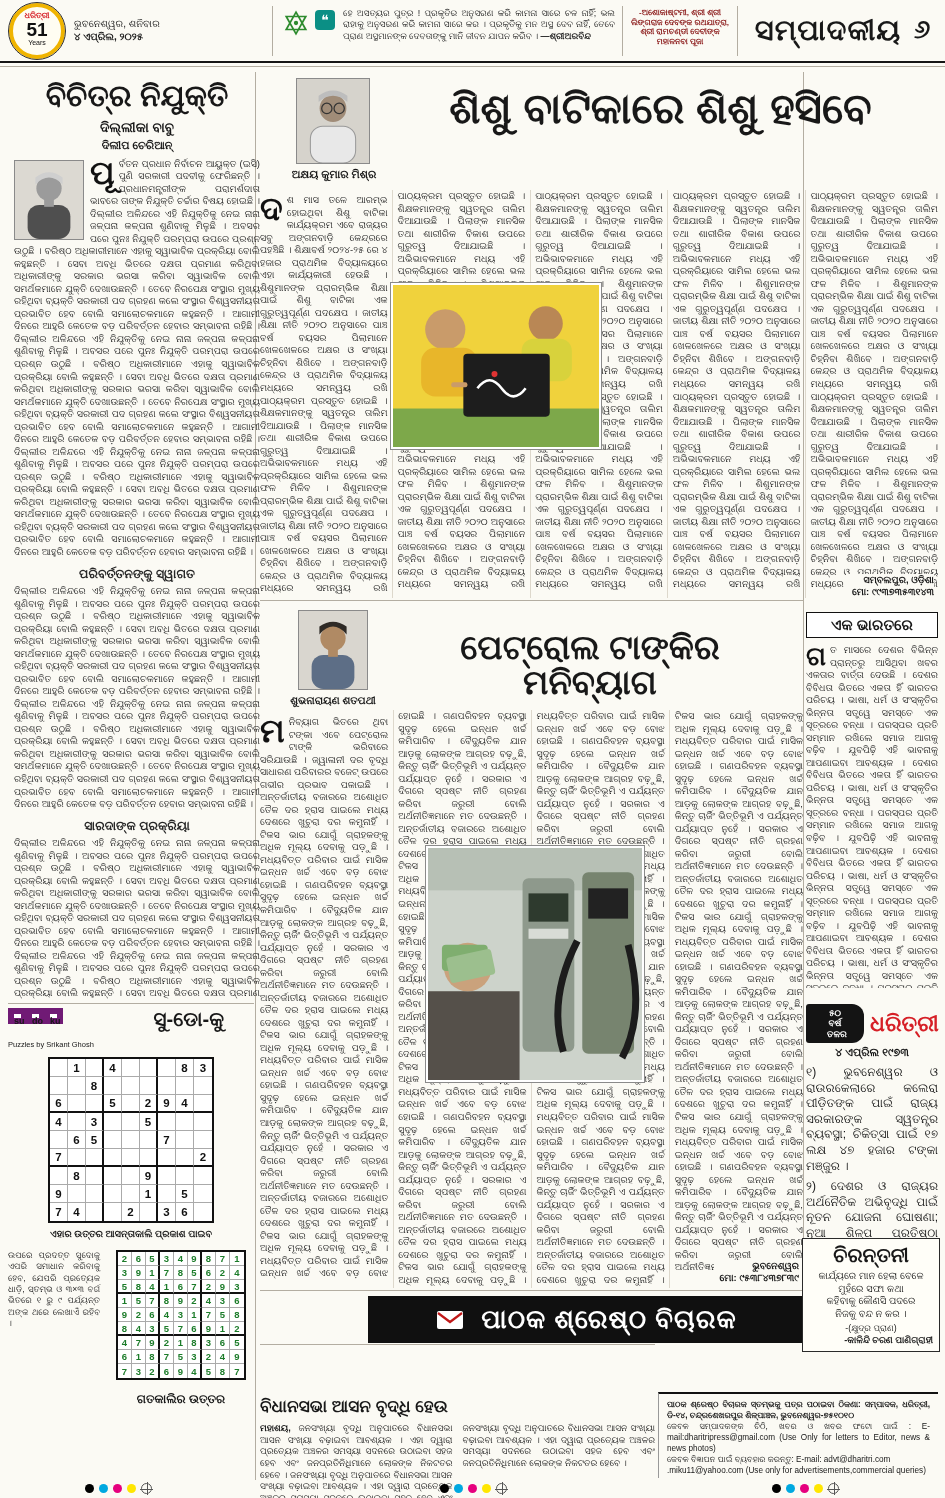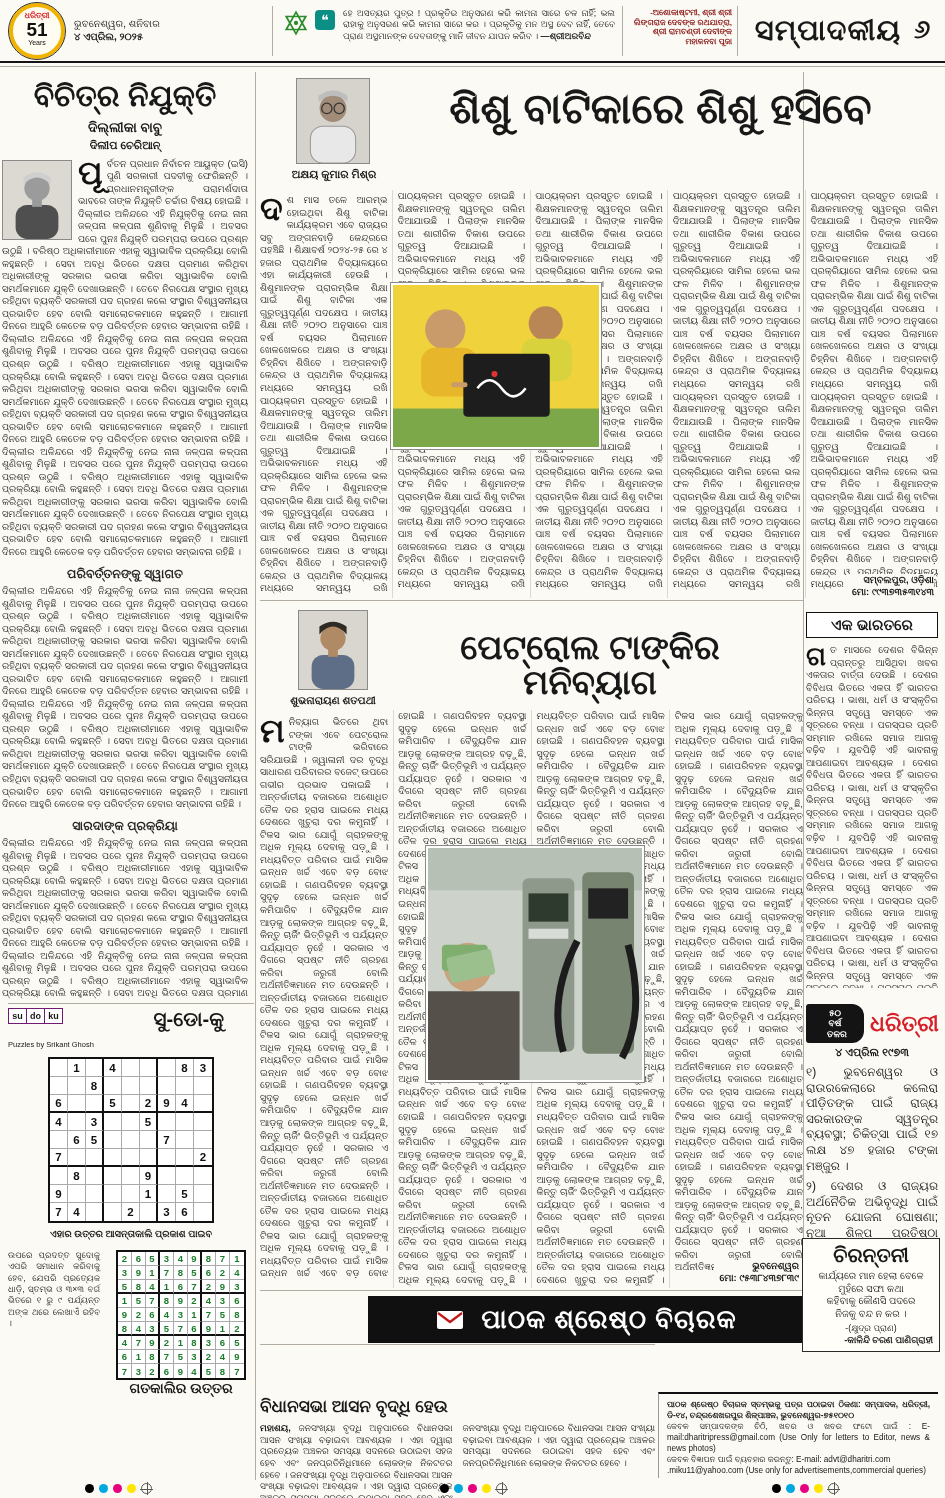--- a/index.html
+++ b/index.html
@@ -21,35 +21,35 @@
   .masthead{border-bottom:2px solid #151515}
   .logo-circle{width:56px;height:56px;border-radius:50%;border:4px solid #f0b400;outline:1px solid #333;
                background:#fffdf2;text-align:center;position:relative}
   .logo-brand{font-size:8px;font-weight:bold;color:#d61f26;padding-top:4px}
   .logo-51{font-size:19px;font-weight:bold;color:#111;line-height:18px}
   .logo-years{font-size:7px;color:#111}
   .dateline{font-size:10px;line-height:1.25}
   .quote-ico{width:20px;height:20px;background:#0b8f85;color:#fff;border-radius:4px;
              font-size:14px;line-height:20px;text-align:center}
   .quote-text{font-size:8.8px;line-height:1.3;text-align:justify;color:#222}
-  .events{font-size:8px;line-height:1.2;font-weight:bold;color:#8b1a1a;text-align:right}
+  .events{font-size:8px;line-height:1.2;font-weight:bold;color:#8b1a1a;text-align:center}
   .section-title{font-size:29px;font-weight:bold;letter-spacing:1px}
   .page-num{font-size:26px;font-weight:bold}
 
   
   .hl-left{font-size:30px;font-weight:bold;text-align:center;line-height:1.05}
   .hl-main{font-size:42px;font-weight:bold;text-align:center;line-height:1.02}
   .hl-petrol{font-size:34px;font-weight:bold;text-align:center;line-height:1.02}
   .byline{font-weight:bold;text-align:center}
   .photo{border:1px solid #8a8a8a;background:#fff;display:block}
   .overlay-img{border:1px solid #8a8a8a;background:#fff;padding:2px}
 
   
   .sdk-logo{display:flex}
-  .sdk-logo .lbox{width:19px;height:16px;border:1px solid #701a75;font-size:9px;font-weight:bold;
+  .sdk-logo .lbox{width:19px;height:16px;border:6px solid #701a75;font-size:9px;font-weight:bold;
                   text-align:center;line-height:15px;margin-right:-1px;background:#fff}
   .sdk-title{font-size:20px;font-weight:bold}
   .sdk-credit{font-size:7.5px;margin-top:16px}
   .sgrid{display:grid;border:2px solid #111;background:#fff;width:max-content}
   .sgrid .cell{display:flex;align-items:center;justify-content:center;
                border-right:1px solid #aaa;border-bottom:1px solid #aaa;font-weight:bold}
   .sgrid .cell:nth-child(9n){border-right:none}
   .sgrid .cell:nth-child(n+73){border-bottom:none}
   .sgrid .cell:nth-child(9n+3),.sgrid .cell:nth-child(9n+6){border-right:2px solid #111}
   .sgrid .cell:nth-child(n+19):nth-child(-n+27),
@@ -122,21 +122,21 @@
   </header>
   <div class="abs hairline" style="left:0;top:66px;width:945px;height:1px"></div>
 
   <div class="abs vline" style="left:255px;top:72px;height:1408px"></div>
   <div class="abs vline" style="left:803px;top:72px;height:1216px"></div>
   <div class="abs hairline" style="left:260px;top:600px;width:543px;height:1px"></div>
   <div class="abs hairline" style="left:8px;top:1003px;width:246px;height:1px"></div>
   <div class="abs hairline" style="left:260px;top:1290px;width:543px;height:1px"></div>
   <div class="abs hairline" style="left:260px;top:1344px;width:395px;height:1px"></div>
 
-  <section class="abs" style="left:2px;top:74px;width:246px;height:926px;overflow:hidden">
+  <section class="abs" style="left:14px;top:74px;width:246px;height:926px;overflow:hidden">
     <h1 class="hl-left" style="margin-top:6px">ବିଚିତ୍ର ନିଯୁକ୍ତି</h1>
     <div class="byline" style="font-size:13.5px;margin-top:8px">ଦିଲ୍ଲୀକା ବାବୁ</div>
     <div class="byline" style="font-size:11px;margin:3px 0 6px">ଦିଲୀପ ଚେରିଆନ୍</div>
     <div class="body-text">
       <svg class="photo" style="float:left;width:70px;height:80px;margin:2px 6px 2px 0" viewBox="0 0 70 80" preserveAspectRatio="none">
         <rect width="70" height="80" fill="#dcd9d2"></rect>
         <circle cx="35" cy="28" r="13" fill="#9b9b9b"></circle>
         <path d="M21 24 q14 -14 28 0 l0 -7 q-14 -11 -28 0 z" fill="#cfcfcf"></path>
         <rect x="13" y="45" width="44" height="35" rx="12" fill="#4f4f4f"></rect>
         <rect x="30" y="37" width="10" height="10" fill="#9b9b9b"></rect>
@@ -327,21 +327,21 @@
             <div class="cell">7</div>
             <div class="cell">3</div>
             <div class="cell">2</div>
             <div class="cell">6</div>
             <div class="cell">9</div>
             <div class="cell">4</div>
             <div class="cell">5</div>
             <div class="cell">8</div>
             <div class="cell">7</div>
           </div>
-        <div class="center bold" style="font-size:14px;margin-top:0">ଗତକାଲିର ଉତ୍ତର</div>
+        <div class="center bold" style="font-size:12px;margin-top:12px">ଗତକାଲିର ଉତ୍ତର</div>
       </div>
     </div>
   </section>
 
   <section class="abs" style="left:260px;top:72px;width:678px;height:528px;overflow:hidden">
     <svg class="photo abs" style="left:36px;top:6px;width:74px;height:86px" viewBox="0 0 70 80" preserveAspectRatio="none">
       <rect width="70" height="80" fill="#d6d3cc"></rect>
       <circle cx="35" cy="28" r="13" fill="#a08c78"></circle>
       <path d="M21 22 q14 -12 28 0 l0 -6 q-14 -10 -28 0 z" fill="#bdbdbd"></path>
       <circle cx="29" cy="28" r="5" fill="none" stroke="#333" stroke-width="1.2"></circle>

